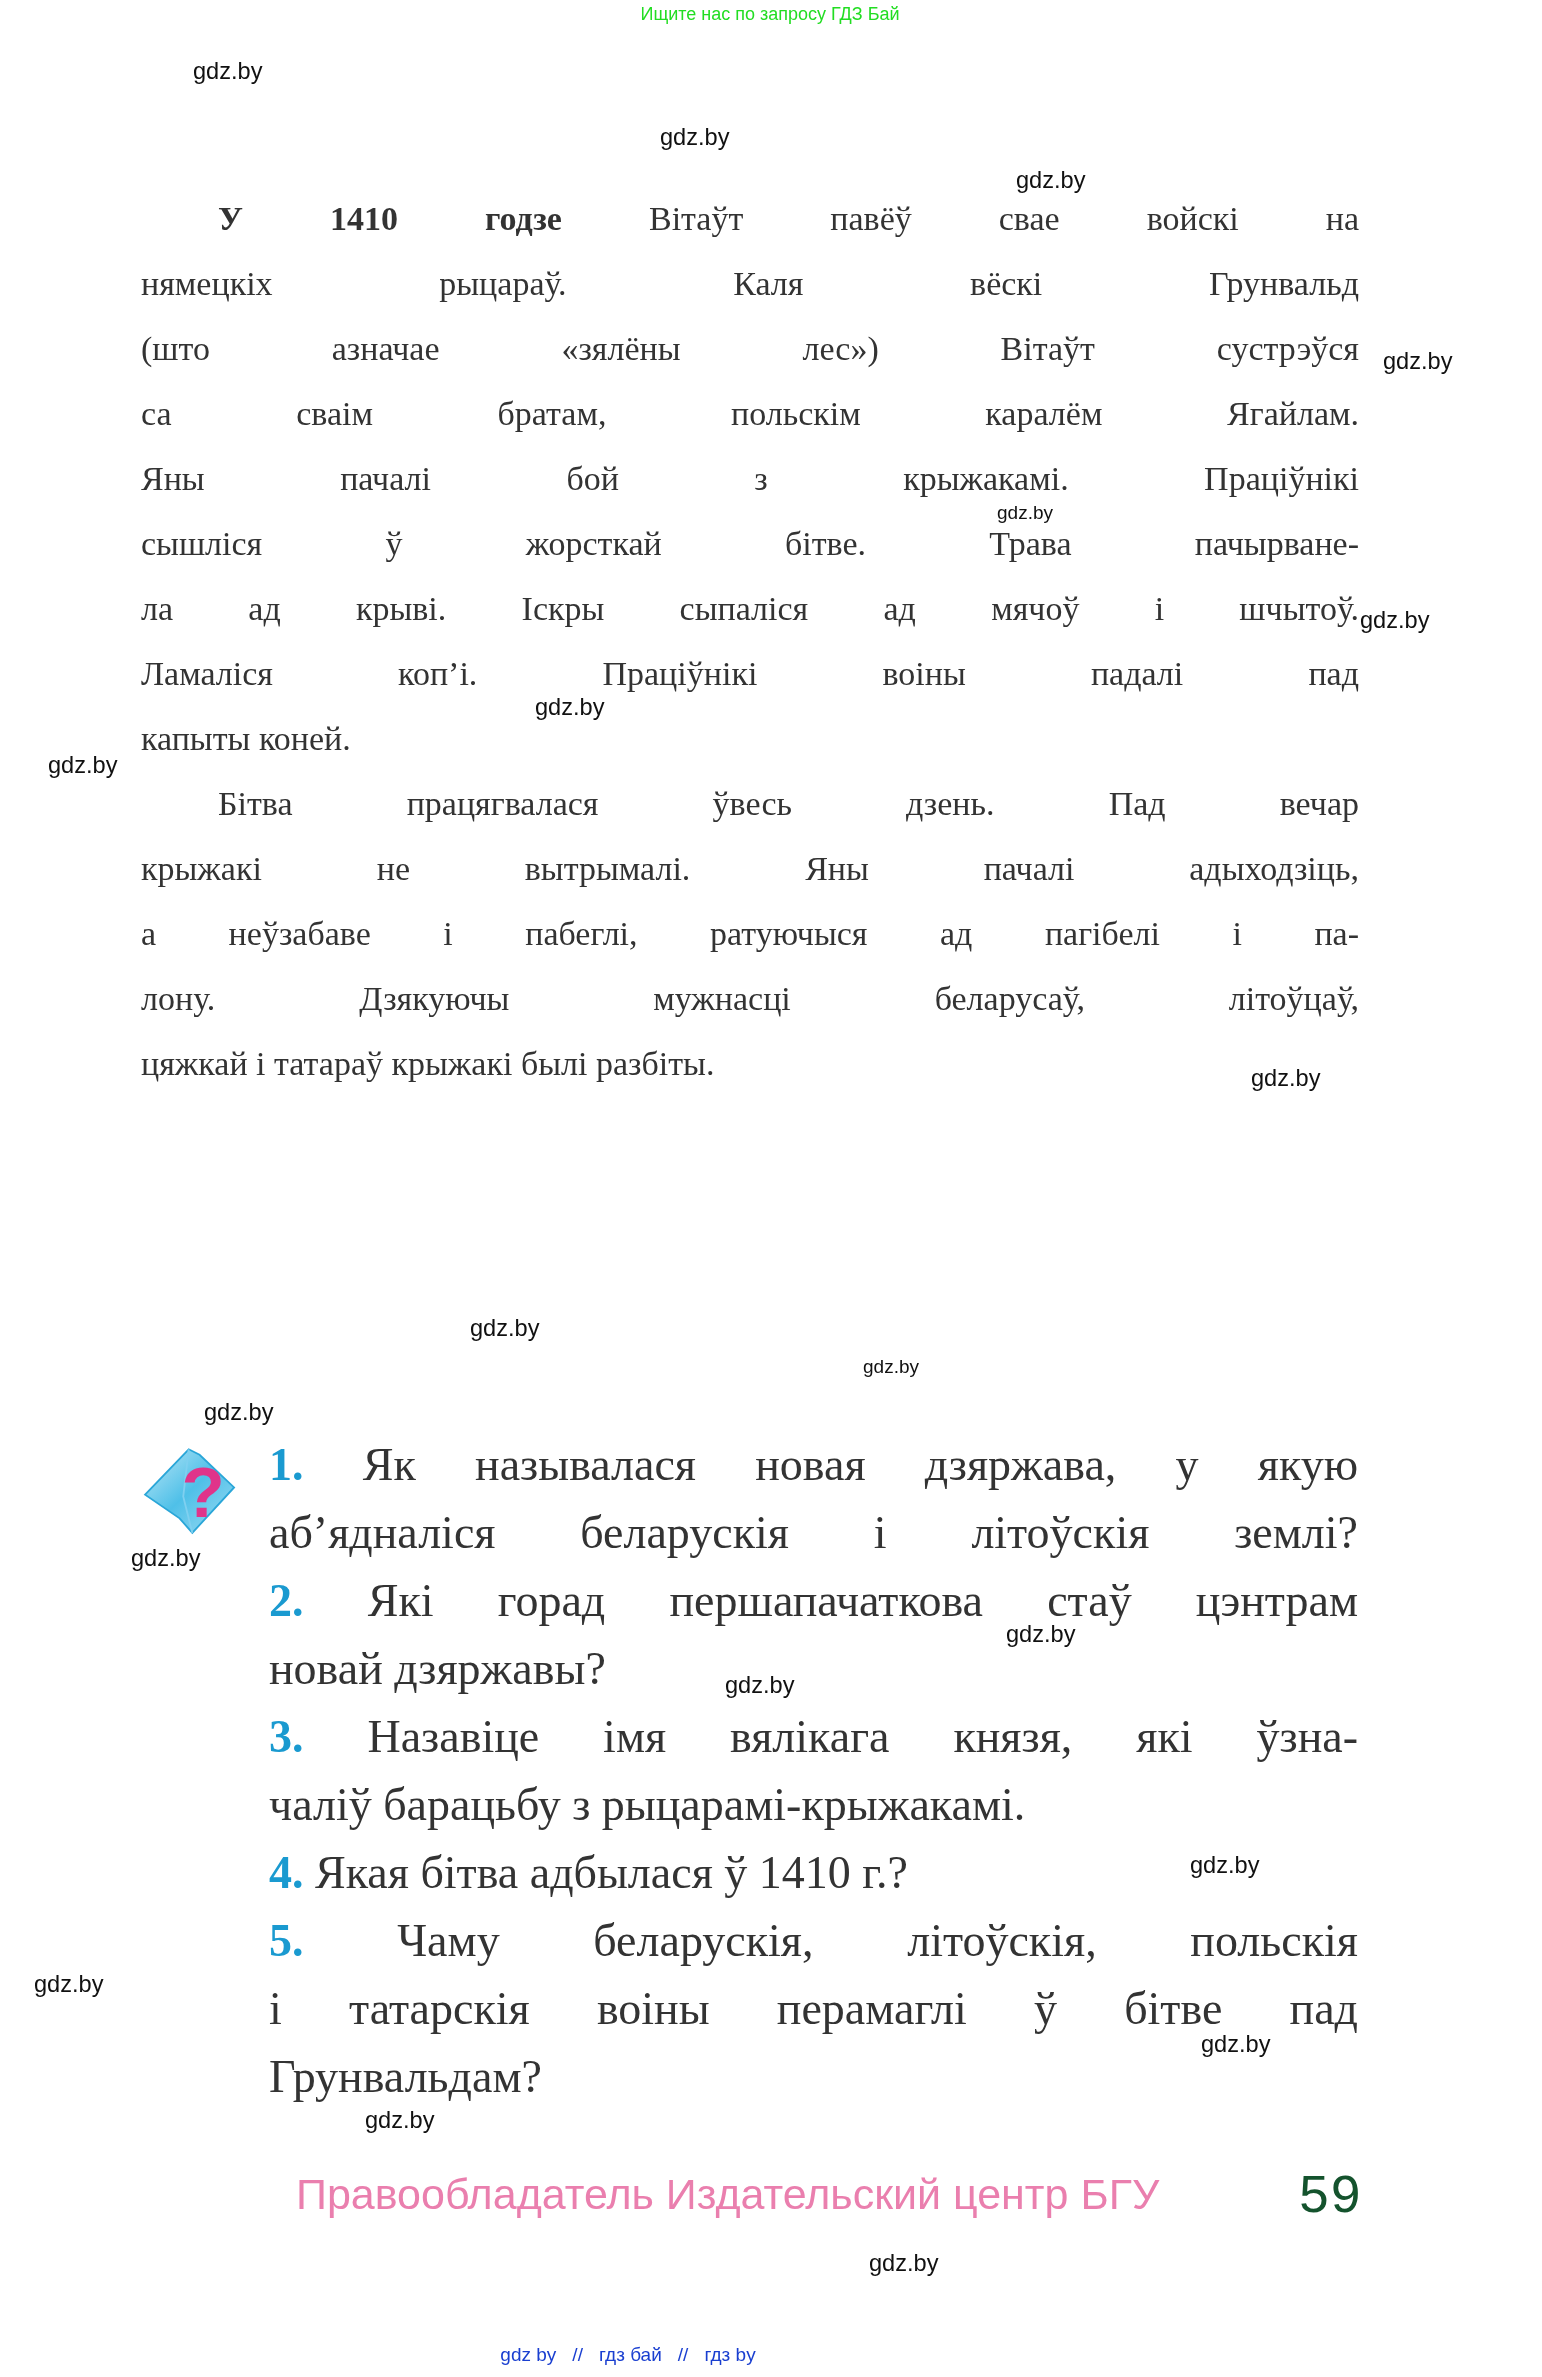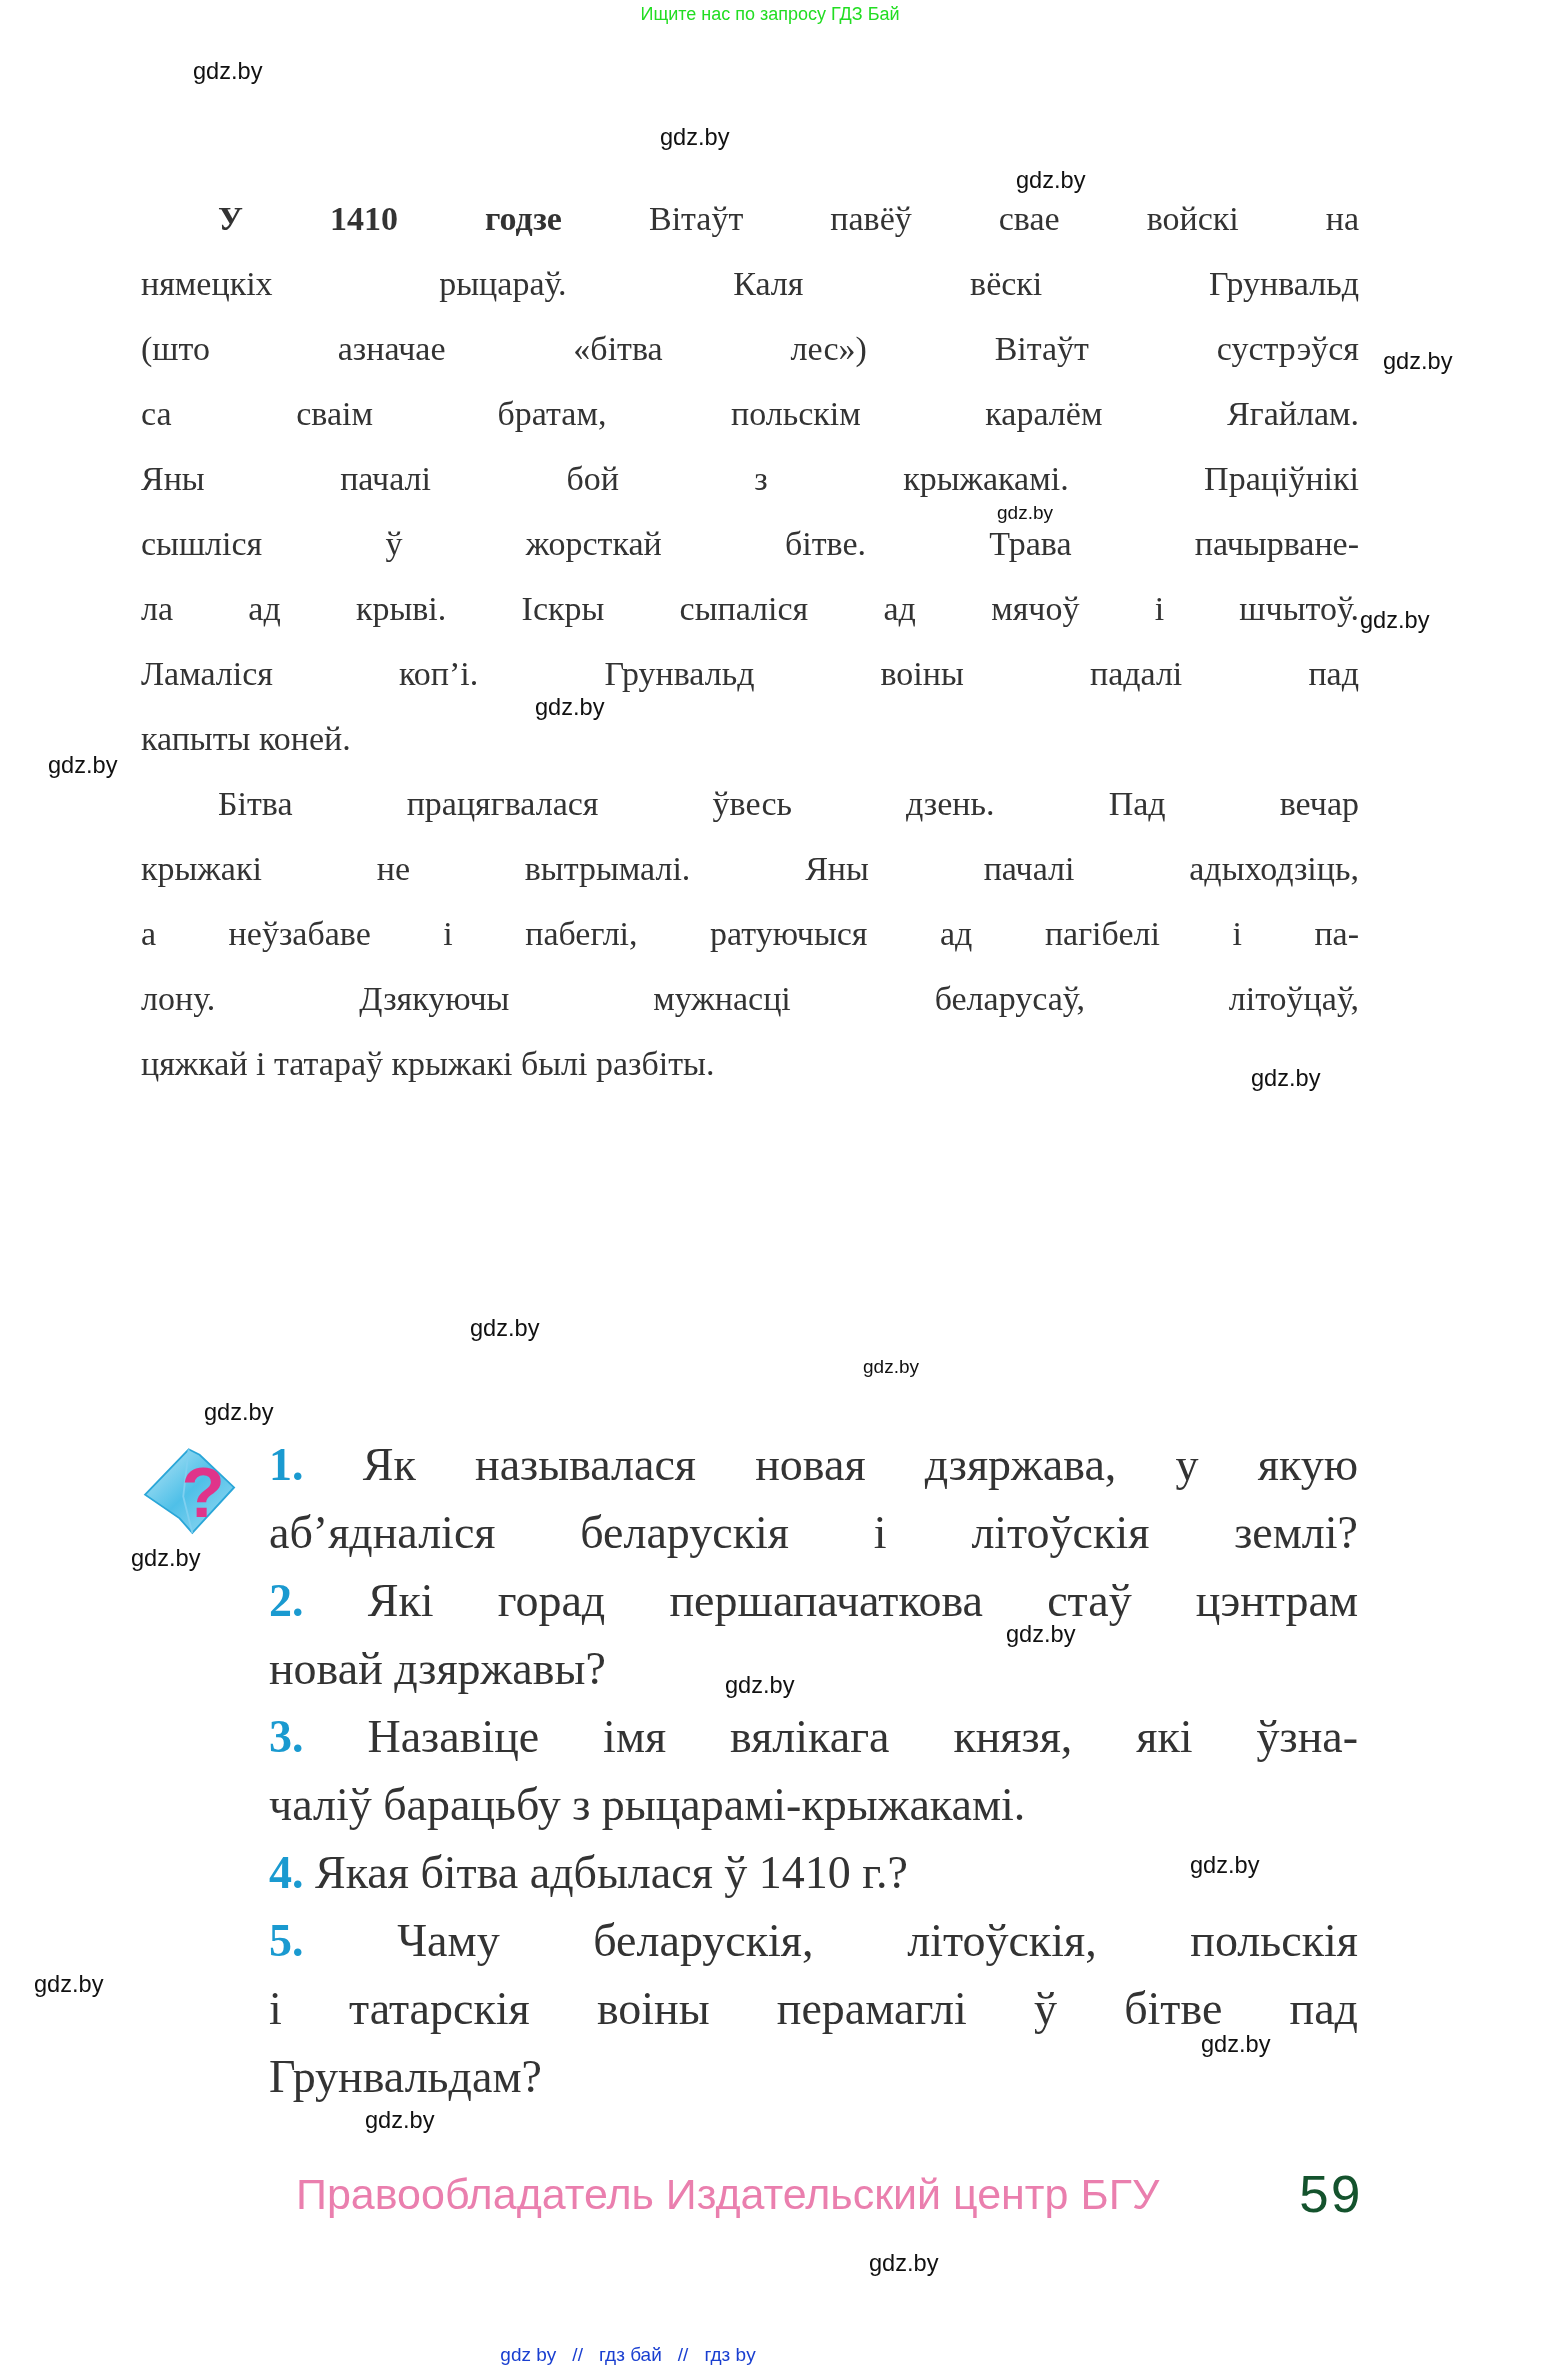--- a/index.html
+++ b/index.html
@@ -67,26 +67,26 @@
     <div class="wm" style="left: 34px; top: 1973px;">gdz.by</div>
     <div class="wm" style="left: 1201px; top: 2033px;">gdz.by</div>
     <div class="wm" style="left: 365px; top: 2109px;">gdz.by</div>
     <div class="wm" style="left: 869px; top: 2252px;">gdz.by</div>
   </div>
 
 <div class="body-text">
   <p class="para">
     <span class="line"><b>У 1410 годзе</b><span> Вітаўт павёў свае войскі на</span></span>
     <span class="line" style="text-indent:0">нямецкіх рыцараў. Каля вёскі Грунвальд</span>
-    <span class="line" style="text-indent:0">(што азначае «бітва лес») Вітаўт сустрэўся</span>
+    <span class="line" style="text-indent:0">(што азначае «зялёны лес») Вітаўт сустрэўся</span>
     <span class="line" style="text-indent:0">са сваім братам, польскім каралём Ягайлам.</span>
     <span class="line" style="text-indent:0">Яны пачалі бой з крыжакамі. Праціўнікі</span>
     <span class="line" style="text-indent:0">сышліся ў жорсткай бітве. Трава пачырване-</span>
     <span class="line" style="text-indent:0">ла ад крыві. Іскры сыпаліся ад мячоў і шчытоў.</span>
-    <span class="line" style="text-indent:0">Ламаліся коп’і. Грунвальд воіны падалі пад</span>
+    <span class="line" style="text-indent:0">Ламаліся коп’і. Праціўнікі воіны падалі пад</span>
     <span class="line last" style="text-indent:0">капыты коней.</span>
   </p>
   <p class="para">
     <span class="line">Бітва працягвалася ўвесь дзень. Пад вечар</span>
     <span class="line" style="text-indent:0">крыжакі не вытрымалі. Яны пачалі адыходзіць,</span>
     <span class="line" style="text-indent:0">а неўзабаве і пабеглі, ратуючыся ад пагібелі і па-</span>
     <span class="line" style="text-indent:0">лону. Дзякуючы мужнасці беларусаў, літоўцаў,</span>
     <span class="line last" style="text-indent:0">цяжкай і татараў крыжакі былі разбіты.</span>
   </p>
 </div>

